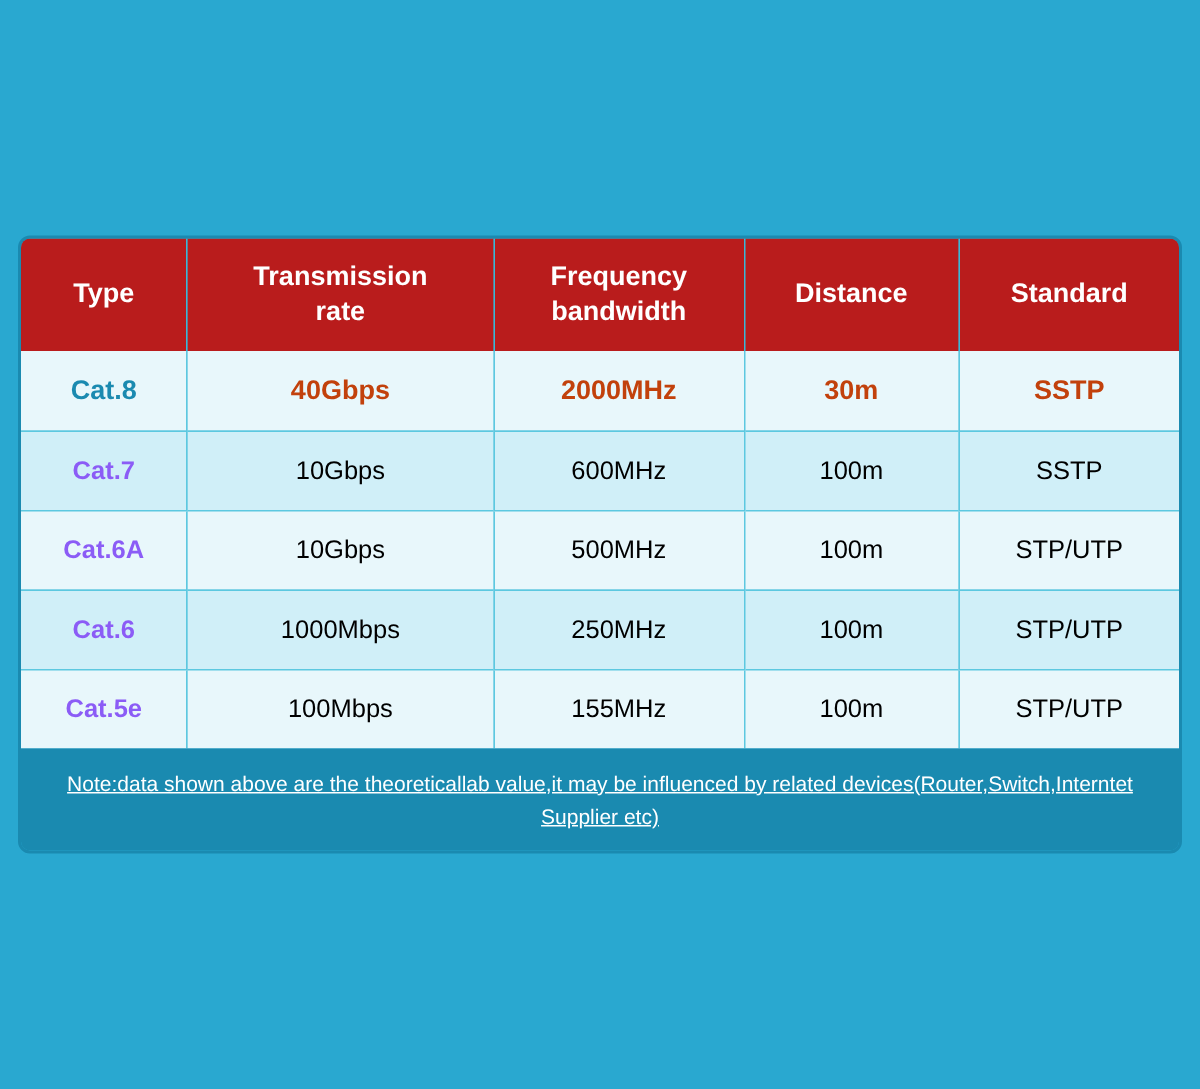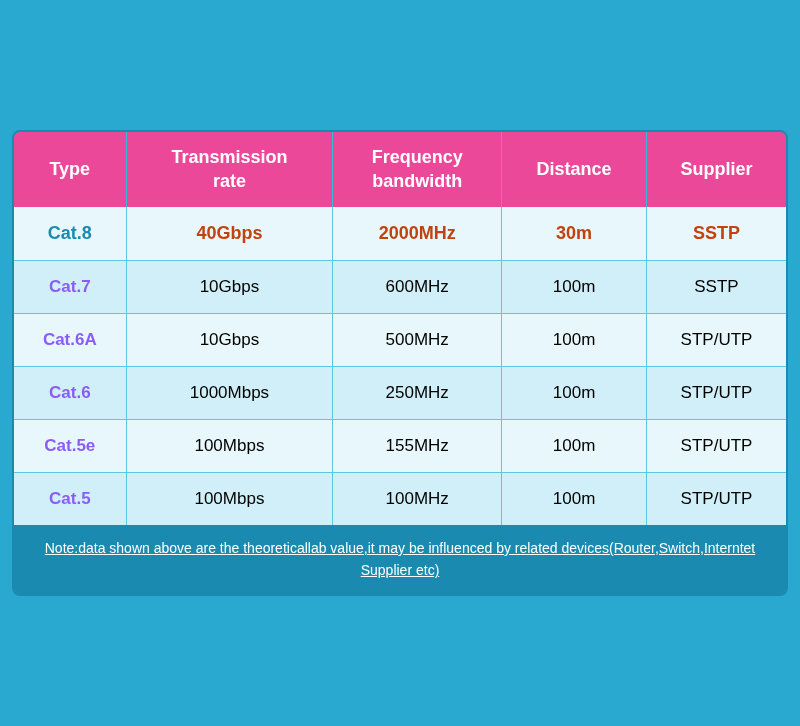--- a/index.html
+++ b/index.html
@@ -26,21 +26,21 @@
       overflow: hidden;
       border: 2px solid #1a8ab0;
     }
 
     table {
       width: 100%;
       border-collapse: collapse;
     }
 
     thead tr {
-      background: #ec4899;
+      background: #b91c1c;
     }
 
     thead th {
       color: white;
       font-weight: bold;
       font-size: 18px;
       padding: 14px 10px;
       text-align: center;
       border-right: 1px solid #3ab8d8;
       line-height: 1.3;
@@ -110,21 +110,21 @@
 <body>
 
 <div class="table-wrapper">
   <table>
     <thead>
       <tr>
         <th>Type</th>
         <th>Transmission<br>rate</th>
         <th>Frequency<br>bandwidth</th>
         <th>Distance</th>
-        <th>Supplier</th>
+        <th>Standard</th>
       </tr>
     </thead>
     <tbody id="table-body">
     <tr>
           <td>Cat.8</td>
           <td>40Gbps</td>
           <td>2000MHz</td>
           <td>30m</td>
           <td>SSTP</td>
         </tr>
@@ -149,23 +149,16 @@
           <td>100m</td>
           <td>STP/UTP</td>
         </tr>
         <tr>
           <td>Cat.5e</td>
           <td>100Mbps</td>
           <td>155MHz</td>
           <td>100m</td>
           <td>STP/UTP</td>
         </tr>
-        <tr>
-          <td>Cat.5</td>
-          <td>100Mbps</td>
-          <td>100MHz</td>
-          <td>100m</td>
-          <td>STP/UTP</td>
-        </tr>
       </tbody>
   </table>
   <div class="footer-note">Note:data shown above are the theoreticallab value,it may be influenced by related devices(Router,Switch,Interntet Supplier etc)</div>
 </div>
 
 </body></html>

